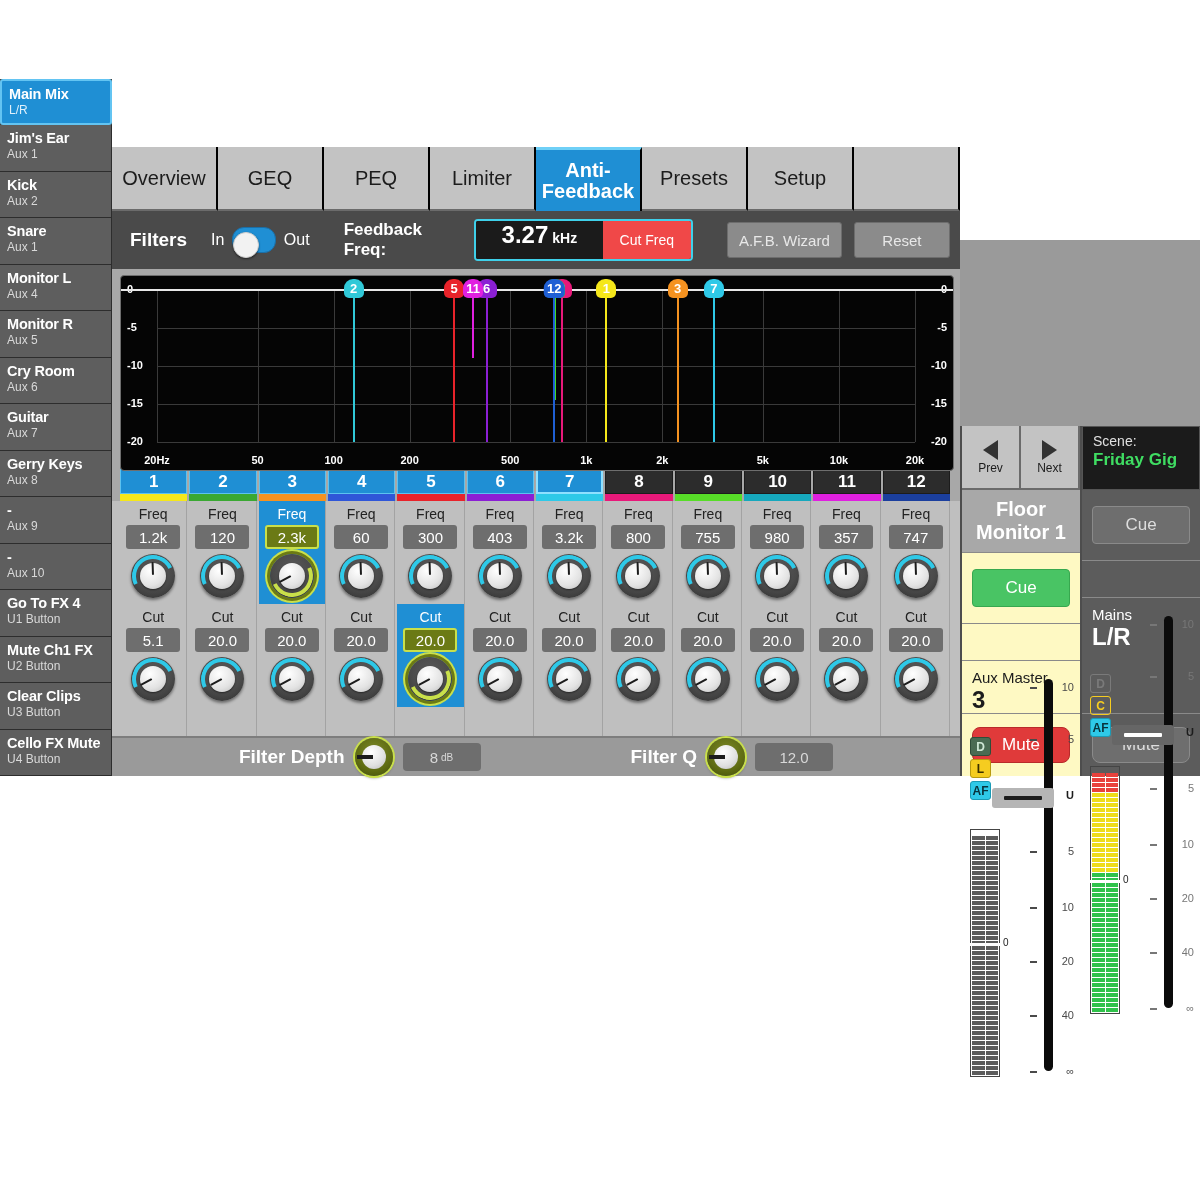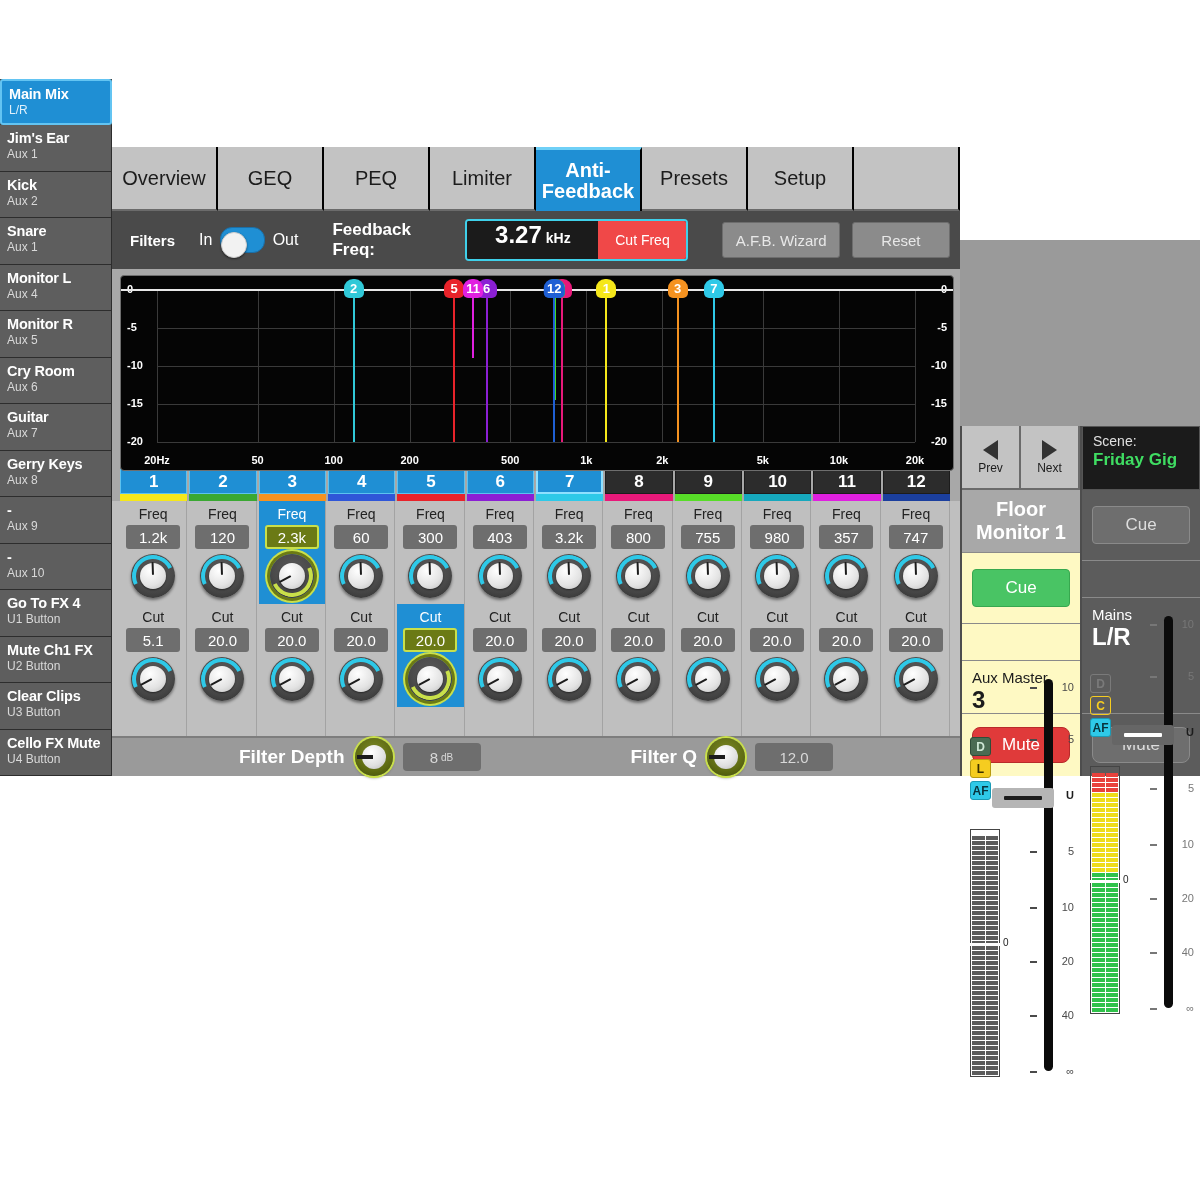--- a/index.html
+++ b/index.html
@@ -21,21 +21,21 @@
   
   .tabrow{height:64px;display:flex;background:#3d3d3d;}
   .tab{flex:1;background:#c3c3c3;border-right:2px solid #000000;border-bottom:2px solid #6b6b6b;
        display:flex;align-items:center;justify-content:center;color:#1c1c1c;font-size:20px;
        text-align:center;line-height:21px;box-sizing:border-box;}
   .tab.active{background:#1f8fd4;color:#fff;font-weight:bold;border-top:3px solid #6fd0f7;border-bottom:none;}
   .tab.blank{background:#c3c3c3;}
 
   
   .ctlbar{height:58px;background:#4a4a4a;display:flex;align-items:center;padding:0 10px;box-sizing:border-box;}
-  .ctl-title{color:#fff;font-size:15px;font-weight:bold;margin:0 16px 0 8px;}
+  .ctl-title{color:#fff;font-size:19px;font-weight:bold;margin:0 16px 0 8px;}
   .io-lab{color:#fff;font-size:16px;margin:0 8px;}
   .toggle{width:44px;height:24px;border-radius:12px;background:#1f8fd4;position:relative;border:1px solid #1a6fa8;}
   .toggle .knob{position:absolute;left:0px;top:-1px;width:24px;height:24px;border-radius:50%;
      background:#f2f2f2;border:1px solid #cfcfcf;box-shadow:0 1px 2px rgba(0,0,0,.5);}
   .fb-lab{color:#fff;font-size:17px;font-weight:bold;margin-left:26px;margin-right:12px;}
   .fbbox{width:228px;height:38px;border:2px solid #3fd0ea;border-radius:4px;display:flex;overflow:hidden;background:#1b1b1b;}
   .fbval{flex:1;display:flex;align-items:baseline;justify-content:center;gap:4px;background:#1b1b1b;}
   .fbval .n{color:#fff;font-size:24px;font-weight:bold;}
   .fbval .u{color:#fff;font-size:14px;font-weight:bold;}
   .cutfreq{width:88px;background:#f04848;color:#fff;font-size:14px;display:flex;align-items:center;justify-content:center;}

